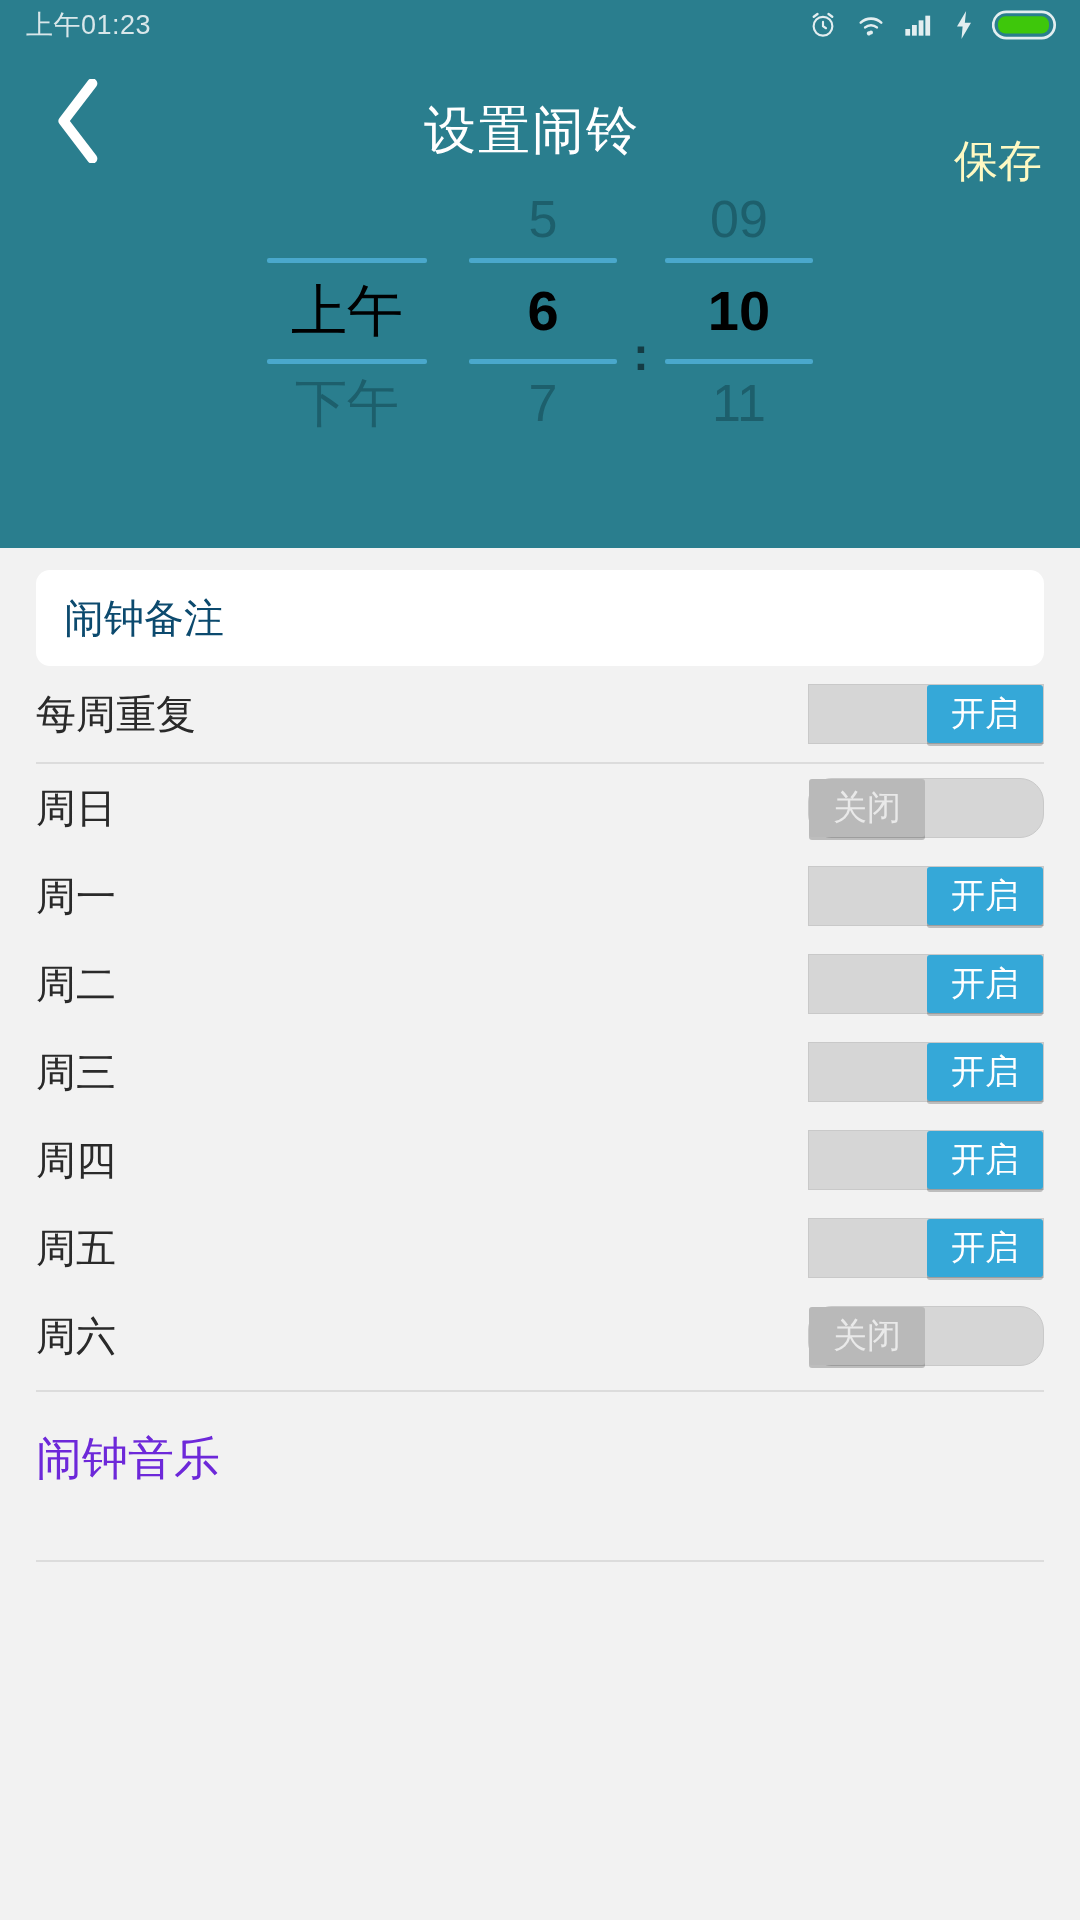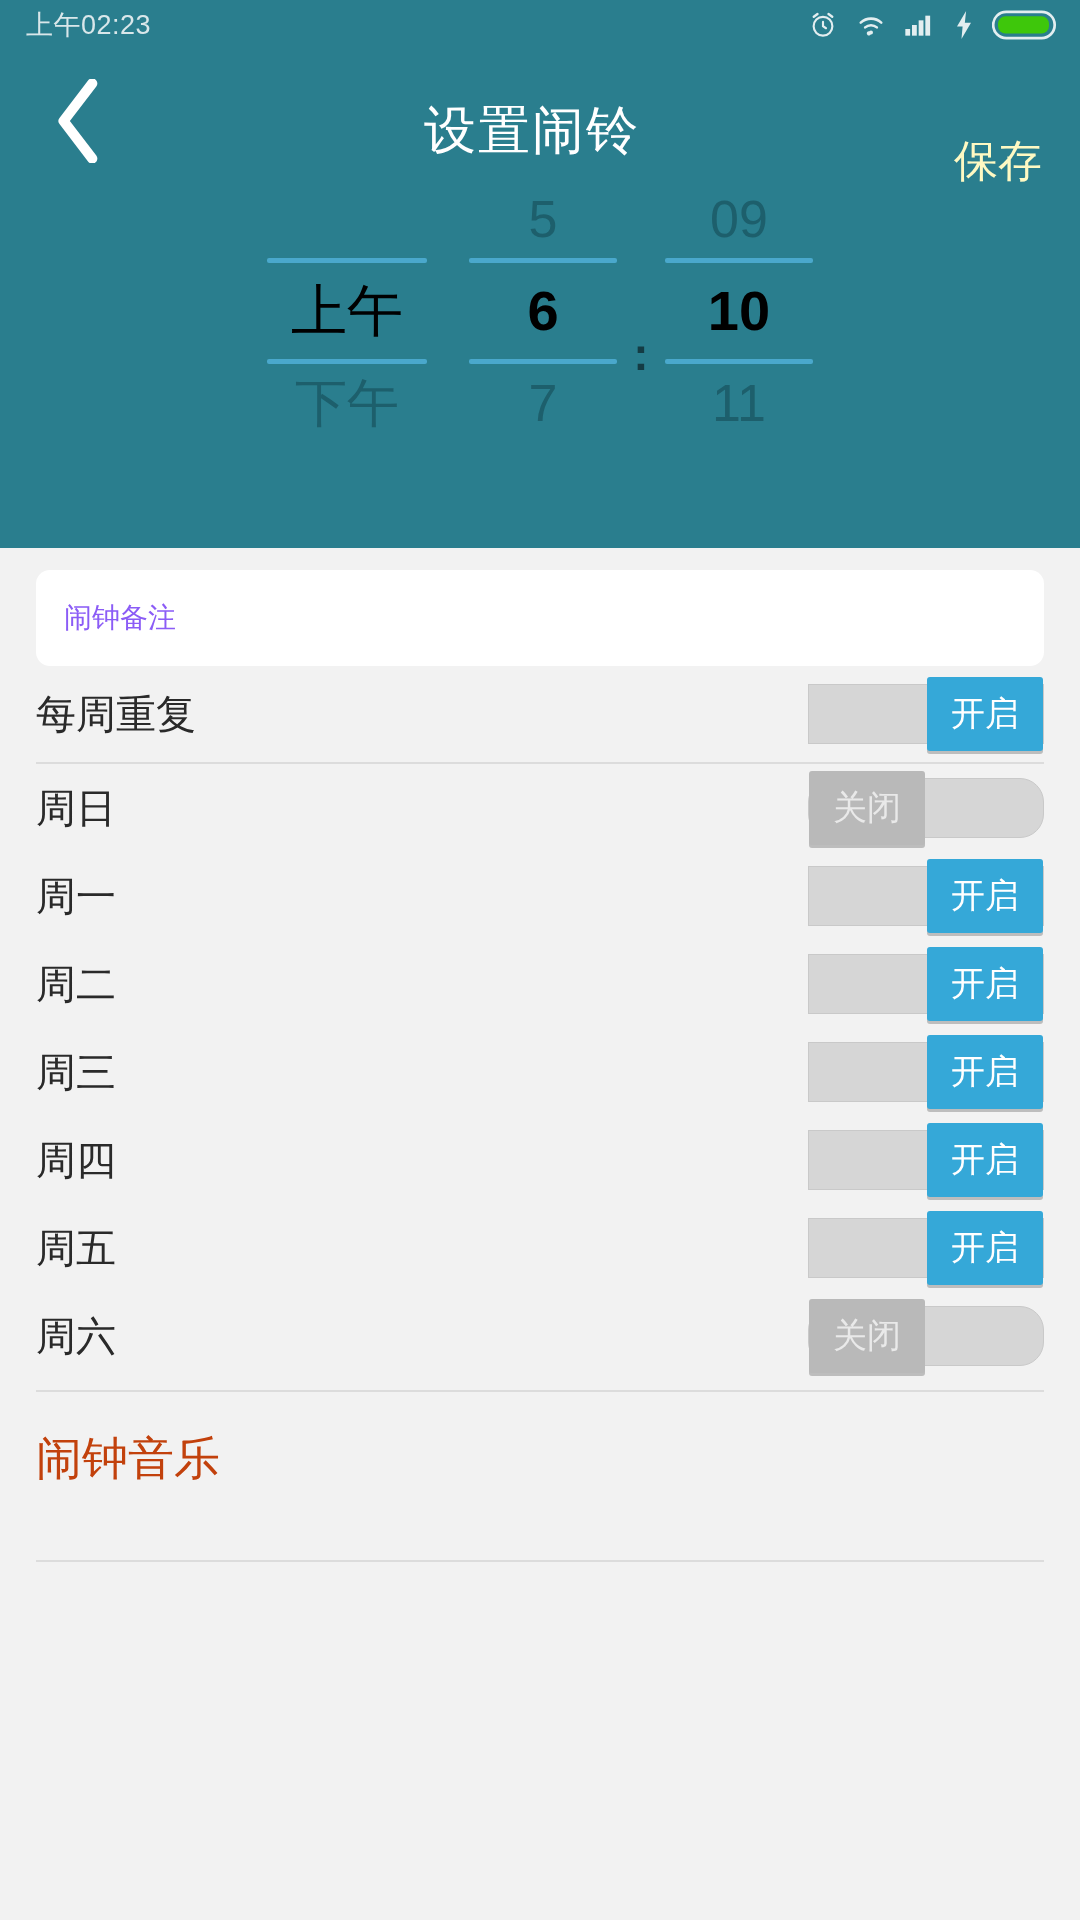--- a/index.html
+++ b/index.html
@@ -60,66 +60,66 @@
   .cell.ampmtxt{ font-weight:400; }
   .cell.mid.ampmtxt{ font-weight:400; color:#000; }
   .rule{ height:5px; width:100%; background:#4aa8cc; border-radius:2px; }
 
   
   .content{ background:#f2f2f2; }
   .note-field{
     margin:22px 36px 0 36px; height:96px; background:#ffffff;
     border-radius:14px; display:flex; align-items:center; padding:0 28px;
   }
-  .note-field .ph{ color:#8b5cf6; font-size:28px; }
+  .note-field .ph{ color:#0c4a6e; font-size:40px; }
 
   .row{
     position:relative; height:88px; margin:0 36px;
     display:flex; align-items:center; justify-content:space-between;
   }
   .row.first{ height:96px; }
   .row-label{ color:#2a2a2a; font-size:40px; }
   .row-label.big{ font-size:40px; }
 
   .divider{ height:2px; background:#dcdcdc; margin:0 36px; }
 
   
   .toggle{
     width:236px; height:60px; background:#d6d6d6;
     border:1px solid #c9c9c9; position:relative;
     display:flex; align-items:center;
   }
   .toggle.on{ justify-content:flex-end; }
   .toggle.off{ justify-content:flex-start;border-radius:24px; }
   .thumb{
-    width:116px; height:74px; display:flex; align-items:center;
+    width:116px; height:58px; display:flex; align-items:center;
     justify-content:center; font-size:34px; border-radius:3px;
   }
   .toggle.on .thumb{
     background:#35a8d8; color:#ffffff;
     box-shadow:0 3px 0 rgba(0,0,0,.22);
   }
   .toggle.off .thumb{
     background:#b9b9b9; color:#e9e9e9;
     box-shadow:0 3px 0 rgba(0,0,0,.22);
   }
 
   
   .music{ margin:36px 36px 0 36px; }
-  .music-title{ font-size:46px; color:#c2410c; }
+  .music-title{ font-size:46px; color:#6d28d9; }
   .music-sub{ font-size:38px; color:#333; margin-top:10px; }
   .spacer-sm{ height:10px; }
 </style>
 </head>
 <body>
 
 <div class="screen">
 
   <div class="statusbar">
-    <div class="status-time">上午02:23</div>
+    <div class="status-time">上午01:23</div>
     <div class="status-icons">
       <svg class="si" width="30" height="30" viewBox="0 0 24 24">
         <circle cx="12" cy="13" r="7.5" fill="none" stroke="#e3eef0" stroke-width="1.7"></circle>
         <path d="M12 9.5V13l2.4 1.6" fill="none" stroke="#e3eef0" stroke-width="1.7" stroke-linecap="round"></path>
         <path d="M4.6 5.4l3-2.2M19.4 5.4l-3-2.2" stroke="#e3eef0" stroke-width="1.9" stroke-linecap="round"></path>
       </svg>
       <svg class="si" width="32" height="26" viewBox="0 0 24 18">
         <path d="M12 15.2a1.6 1.6 0 100 .1z" fill="#e3eef0"></path>
         <circle cx="12" cy="14.6" r="1.5" fill="#e3eef0"></circle>
         <path d="M7.6 10.8a6.6 6.6 0 018.8 0" fill="none" stroke="#e3eef0" stroke-width="1.9" stroke-linecap="round"></path>

